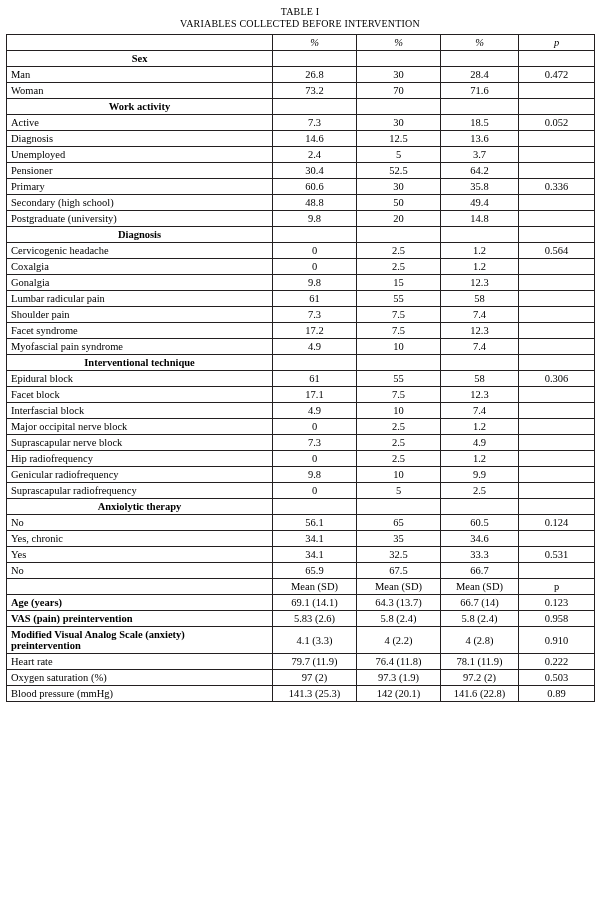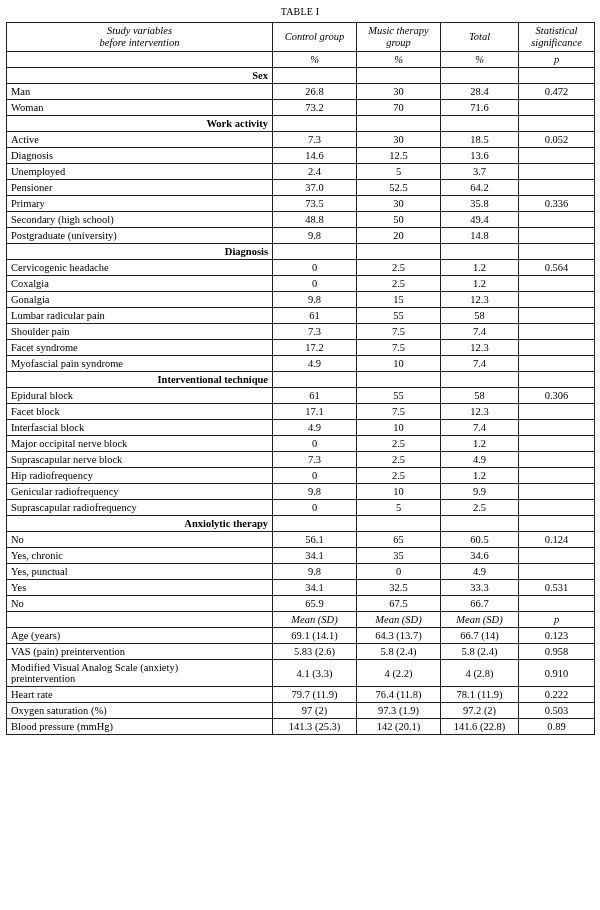--- a/index.html
+++ b/index.html
@@ -57,76 +57,60 @@
   .hdr2 td {
     background: #e3e2e0;
     text-align: center;
     font-style: italic;
     font-size: 10.5px;
     padding: 2px;
   }
   .sect td {
     font-weight: bold;
     font-size: 10.5px;
-    text-align: right;
+    text-align: center;
     padding: 2px 4px;
   }
   .lbl {
     text-align: left;
     padding-left: 14px;
   }
   .lbl-flush {
     text-align: left;
     padding-left: 4px;
-    font-weight: normal;
+    font-weight: bold;
   }
   .num {
     text-align: center;
   }
   .italic-row td {
-    font-style: italic;
     text-align: center;
     background: #e3e2e0;
   }
   .two-line { line-height: 11px; margin-top: 35px; }
 </style>
 </head>
 <body>
 
 <div class="page">
 
   <div class="caption">
     <div class="line1">TABLE I</div>
+    <div class="line2">VARIABLES COLLECTED BEFORE INTERVENTION</div>
   </div>
 
   <table class="tbl">
     <colgroup>
       <col class="c0">
         <col class="c1">
         <col class="c2">
         <col class="c3">
         <col class="c4">
     </colgroup>
     <tbody id="tbody">
-      <tr class="hdr">
-        <td>
-          <span>Study variables</span><br>
-          <span>before intervention</span>
-        </td>
-        <td>Control group</td>
-        <td>
-          <span>Music therapy</span><br>
-          <span>group</span>
-        </td>
-        <td>Total</td>
-        <td>
-          <span>Statistical</span><br>
-          <span>significance</span>
-        </td>
-      </tr>
       <tr class="hdr2">
         <td></td>
         <td>%</td>
         <td>%</td>
         <td>%</td>
         <td>p</td>
       </tr>
     <tr class="sect">
           <td>Sex</td>
           <td></td>
@@ -171,28 +155,28 @@
         </tr>
         <tr>
           <td class="lbl">Unemployed</td>
           <td class="num">2.4</td>
           <td class="num">5</td>
           <td class="num">3.7</td>
           <td class="num"></td>
         </tr>
         <tr>
           <td class="lbl">Pensioner</td>
-          <td class="num">37.0</td>
+          <td class="num">30.4</td>
           <td class="num">52.5</td>
           <td class="num">64.2</td>
           <td class="num"></td>
         </tr>
         <tr>
           <td class="lbl">Primary</td>
-          <td class="num">73.5</td>
+          <td class="num">60.6</td>
           <td class="num">30</td>
           <td class="num">35.8</td>
           <td class="num">0.336</td>
         </tr>
         <tr>
           <td class="lbl">Secondary (high school)</td>
           <td class="num">48.8</td>
           <td class="num">50</td>
           <td class="num">49.4</td>
           <td class="num"></td>
@@ -338,27 +322,20 @@
           <td class="num">0.124</td>
         </tr>
         <tr>
           <td class="lbl">Yes, chronic</td>
           <td class="num">34.1</td>
           <td class="num">35</td>
           <td class="num">34.6</td>
           <td class="num"></td>
         </tr>
         <tr>
-          <td class="lbl">Yes, punctual</td>
-          <td class="num">9.8</td>
-          <td class="num">0</td>
-          <td class="num">4.9</td>
-          <td class="num"></td>
-        </tr>
-        <tr>
           <td class="lbl">Yes</td>
           <td class="num">34.1</td>
           <td class="num">32.5</td>
           <td class="num">33.3</td>
           <td class="num">0.531</td>
         </tr>
         <tr>
           <td class="lbl">No</td>
           <td class="num">65.9</td>
           <td class="num">67.5</td>

